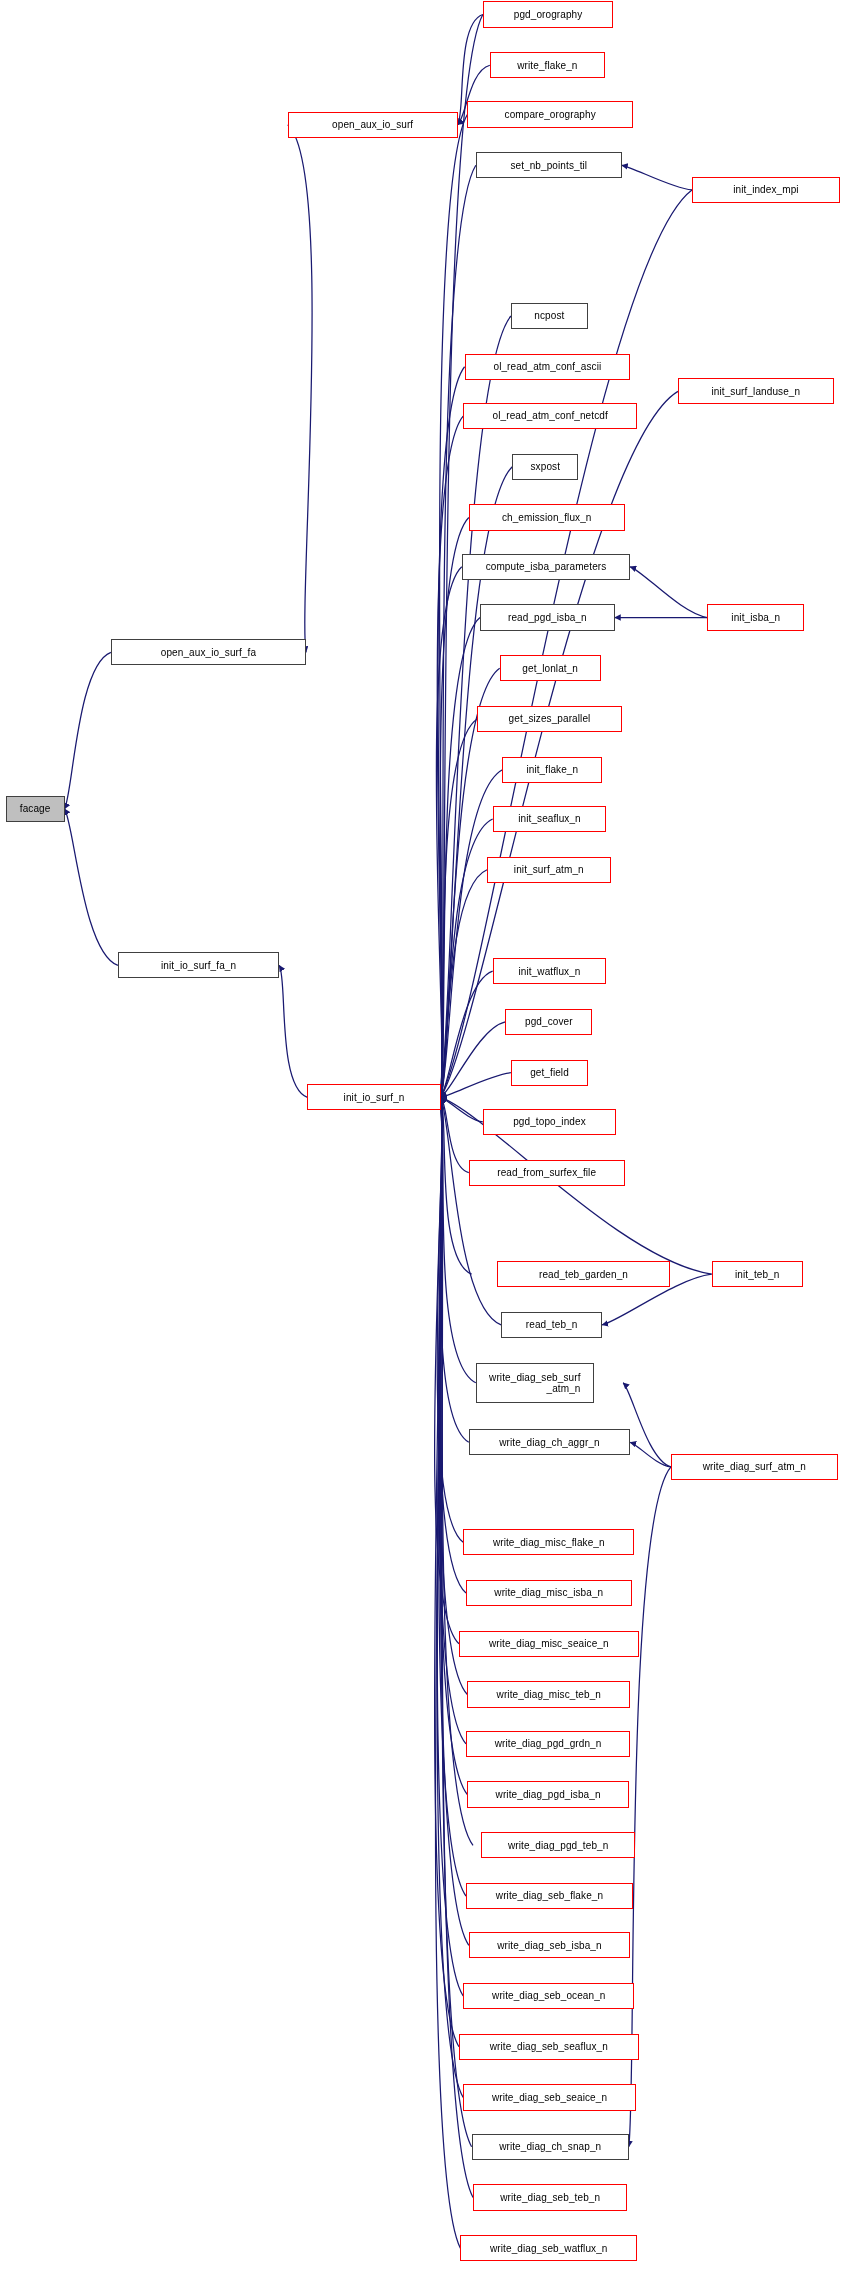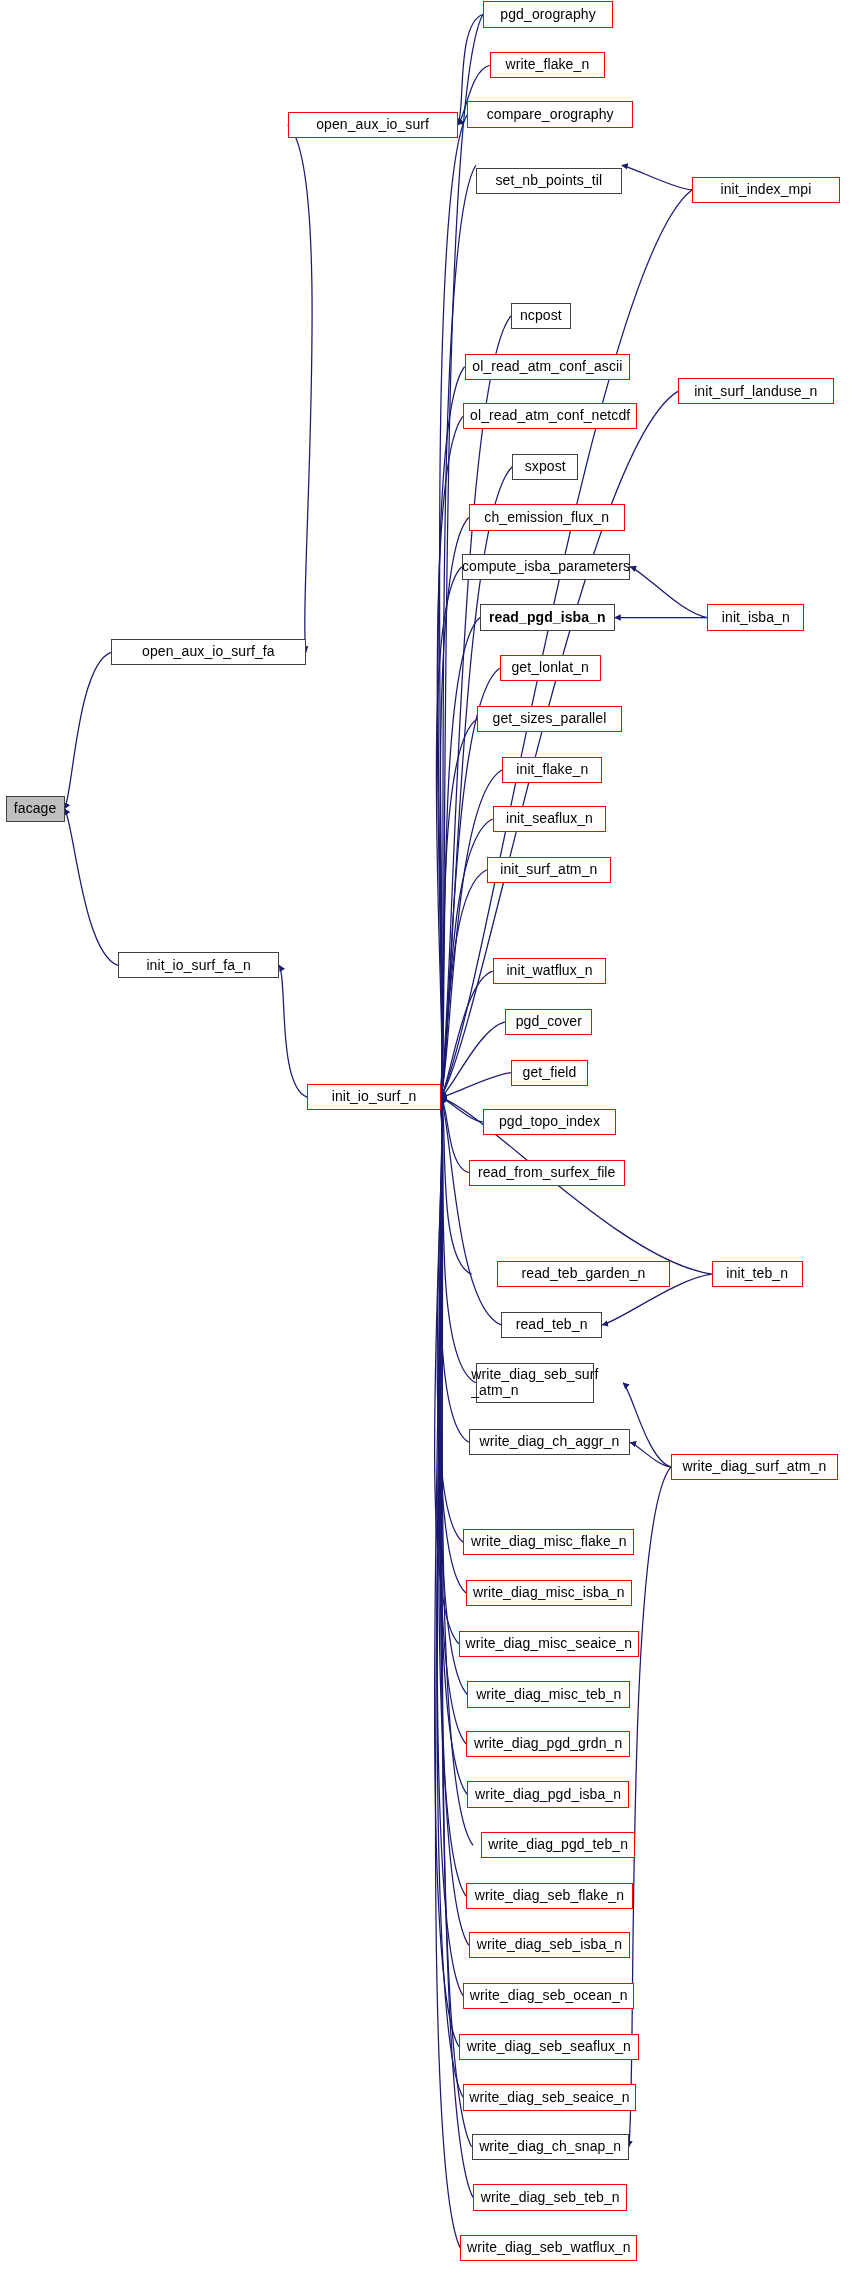--- a/index.html
+++ b/index.html
@@ -17,22 +17,22 @@
     left:0; top:0;
     width:859px; height:2283px;
     pointer-events:none;
   }
   .node{
     position:absolute;
     box-sizing:border-box;
     display:flex;
     align-items:center;
     justify-content:center;
-    text-align:left;
-    font-size:14px;
+    text-align:right;
+    font-size:10px;
     line-height:1.12;
     color:#000000;
     background:#ffffff;
     white-space:pre-line;
     letter-spacing:0.1px;
     z-index:3;
   }
   .node.red{ border:1.4px solid #ff0000; }
   .node.black{ border:1.4px solid #404040; }
   .node.current{ border:1.4px solid #404040; background:#bfbfbf; font-weight:normal; }
@@ -107,30 +107,30 @@
   </svg>
   <div id="node-layer">
       <div class="node current" style="left: 5.61438px; top: 795.789px; width: 58.951px; height: 26.1494px;">facage</div>
       <div class="node black" style="left: 110.884px; top: 639.24px; width: 195.1px; height: 26.1494px;">open_aux_io_surf_fa</div>
       <div class="node black" style="left: 117.902px; top: 952.337px; width: 161.413px; height: 26.1494px;">init_io_surf_fa_n</div>
       <div class="node red" style="left: 287.737px; top: 111.613px; width: 169.835px; height: 26.1494px;">open_aux_io_surf</div>
       <div class="node red" style="left: 307.387px; top: 1084.24px; width: 133.342px; height: 26.1494px;">init_io_surf_n</div>
       <div class="node red" style="left: 482.837px; top: 1.44952px; width: 130.534px; height: 26.1494px;">pgd_orography</div>
       <div class="node red" style="left: 489.855px; top: 52.1829px; width: 115.095px; height: 26.1494px;">write_flake_n</div>
       <div class="node red" style="left: 467.397px; top: 101.467px; width: 165.624px; height: 26.1494px;">compare_orography</div>
-      <div class="node black" style="left: 475.819px; top: 152.2px; width: 145.974px; height: 26.1494px; margin-top: 16px;">set_nb_points_til</div>
+      <div class="node black" style="left: 475.819px; top: 152.2px; width: 145.974px; height: 26.1494px;">set_nb_points_til</div>
       <div class="node red" style="left: 691.972px; top: 176.842px; width: 148px; height: 26.1494px;">init_index_mpi</div>
-      <div class="node black" style="left: 510.908px; top: 302.95px; width: 60px; height: 26.1494px;">ncpost</div>
+      <div class="node black" style="left: 510.908px; top: 302.95px; width: 77px; height: 26.1494px;">ncpost</div>
       <div class="node red" style="left: 464.59px; top: 353.684px; width: 165.624px; height: 26.1494px;">ol_read_atm_conf_ascii</div>
       <div class="node red" style="left: 463.186px; top: 402.968px; width: 174.046px; height: 26.1494px;">ol_read_atm_conf_netcdf</div>
       <div class="node red" style="left: 677.936px; top: 378.326px; width: 155.799px; height: 26.1494px;">init_surf_landuse_n</div>
       <div class="node black" style="left: 512.312px; top: 453.701px; width: 65.969px; height: 26.1494px;">sxpost</div>
       <div class="node red" style="left: 468.801px; top: 504.434px; width: 155.799px; height: 26.1494px;">ch_emission_flux_n</div>
       <div class="node black" style="left: 461.783px; top: 553.718px; width: 168.431px; height: 26.1494px;">compute_isba_parameters</div>
-      <div class="node black" style="left: 480.029px; top: 604.451px; width: 134.745px; height: 26.1494px; font-weight: bold;">read_pgd_isba_n</div>
+      <div class="node black" style="left: 480.029px; top: 604.451px; width: 134.745px; height: 26.1494px;">read_pgd_isba_n</div>
       <div class="node red" style="left: 707.412px; top: 604.451px; width: 96.848px; height: 26.1494px;">init_isba_n</div>
       <div class="node red" style="left: 499.68px; top: 655.185px; width: 101.059px; height: 26.1494px;">get_lonlat_n</div>
       <div class="node red" style="left: 477.222px; top: 705.918px; width: 144.57px; height: 26.1494px;">get_sizes_parallel</div>
       <div class="node red" style="left: 502.487px; top: 756.651px; width: 99.6552px; height: 26.1494px;">init_flake_n</div>
       <div class="node red" style="left: 492.662px; top: 805.935px; width: 113.691px; height: 26.1494px;">init_seaflux_n</div>
       <div class="node red" style="left: 487.047px; top: 856.669px; width: 123.516px; height: 26.1494px;">init_surf_atm_n</div>
       <div class="node red" style="left: 492.662px; top: 958.135px; width: 113.691px; height: 26.1494px;">init_watflux_n</div>
       <div class="node red" style="left: 505.294px; top: 1008.87px; width: 87.0229px; height: 26.1494px;">pgd_cover</div>
       <div class="node red" style="left: 510.908px; top: 1059.6px; width: 77.1977px; height: 26.1494px;">get_field</div>
       <div class="node red" style="left: 482.837px; top: 1108.89px; width: 133.342px; height: 26.1494px;">pgd_topo_index</div>

